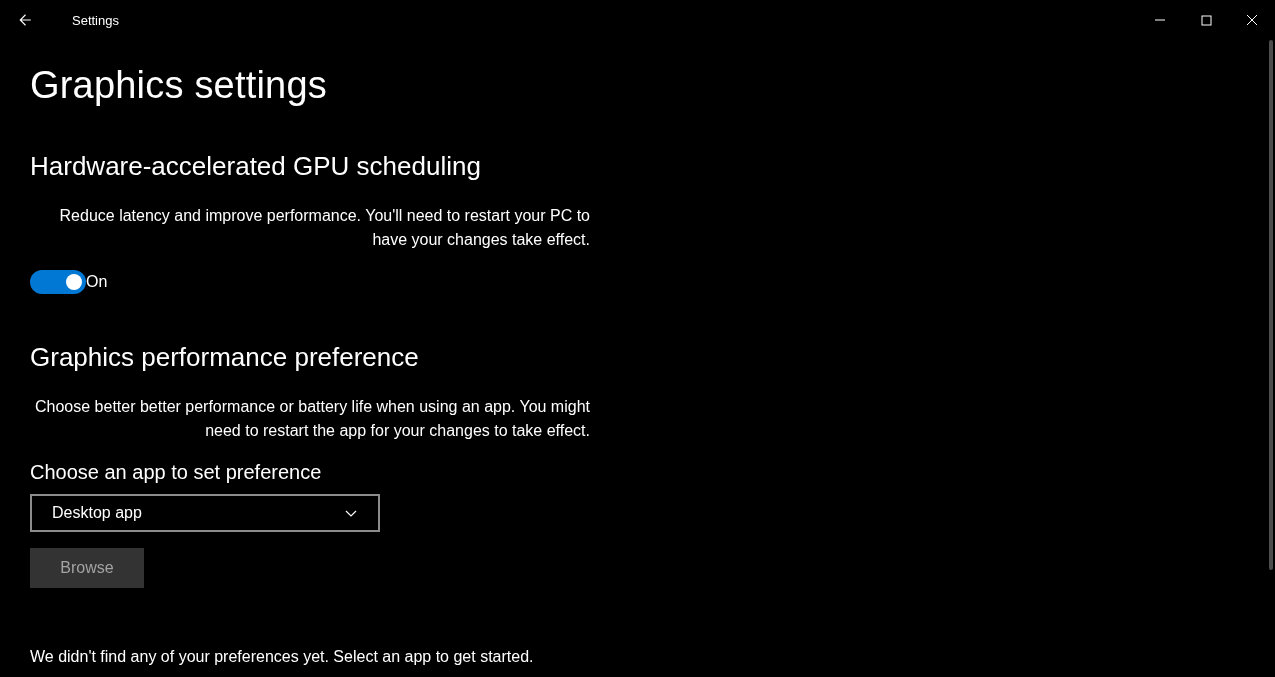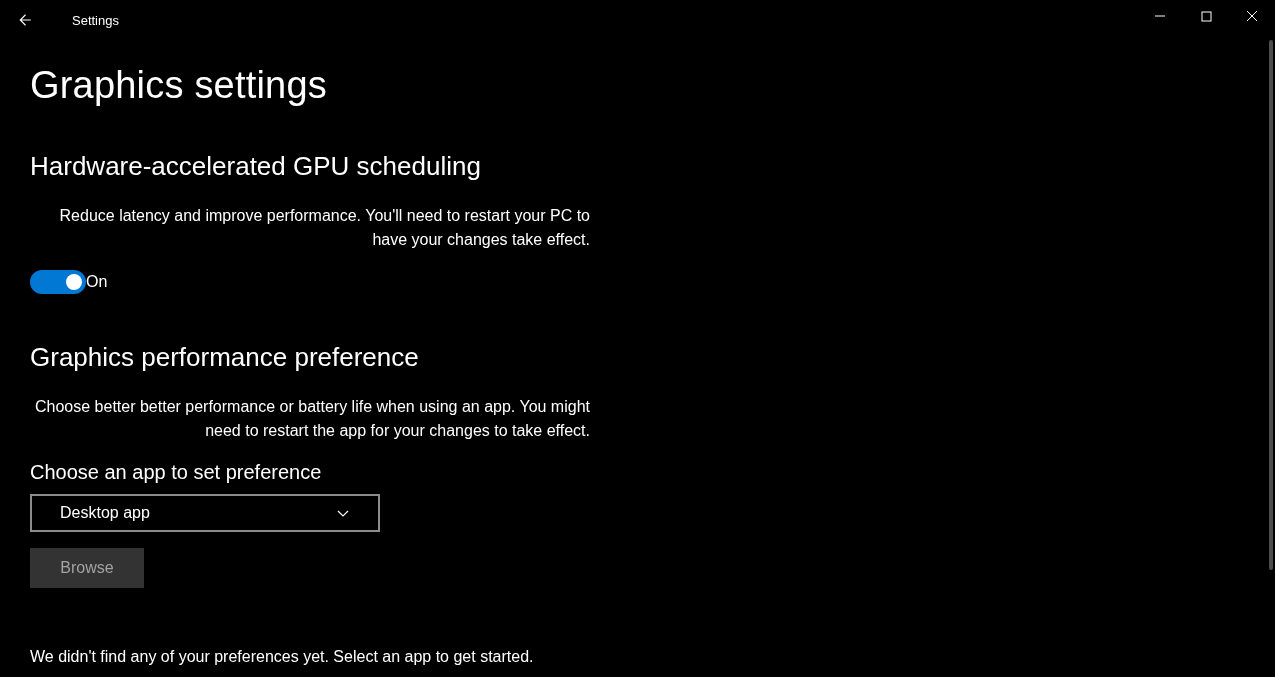--- a/index.html
+++ b/index.html
@@ -6,20 +6,21 @@
   html, body {
     margin: 0; padding: 0;
     width: 1275px; height: 677px;
     background: #000; color: #fff;
     font-family: "Segoe UI", Arial, sans-serif;
     overflow: hidden;
   }
   .titlebar {
     height: 40px;
     display: flex;
+    align-items: center;
     justify-content: space-between;
     padding-left: 8px;
   }
   .titlebar-left {
     display: flex;
     align-items: center;
     gap: 32px;
   }
   .back-btn {
     width: 32px; height: 32px;
@@ -93,21 +94,21 @@
     margin: 18px 0 10px 0;
   }
   .dropdown {
     width: 350px;
     height: 38px;
     border: 2px solid #8c8c8c;
     background: #000;
     display: flex;
     align-items: center;
     justify-content: space-between;
-    padding: 0 28px;
+    padding: 0 20px;
     cursor: pointer;
     font-size: 16px;
   }
   .dropdown svg { stroke: #fff; stroke-width: 1.2; fill: none; width: 14px; height: 14px; }
   .browse-btn {
     margin-top: 16px;
     width: 114px; height: 40px;
     background: #333333;
     border: none;
     color: #a3a3a3;

